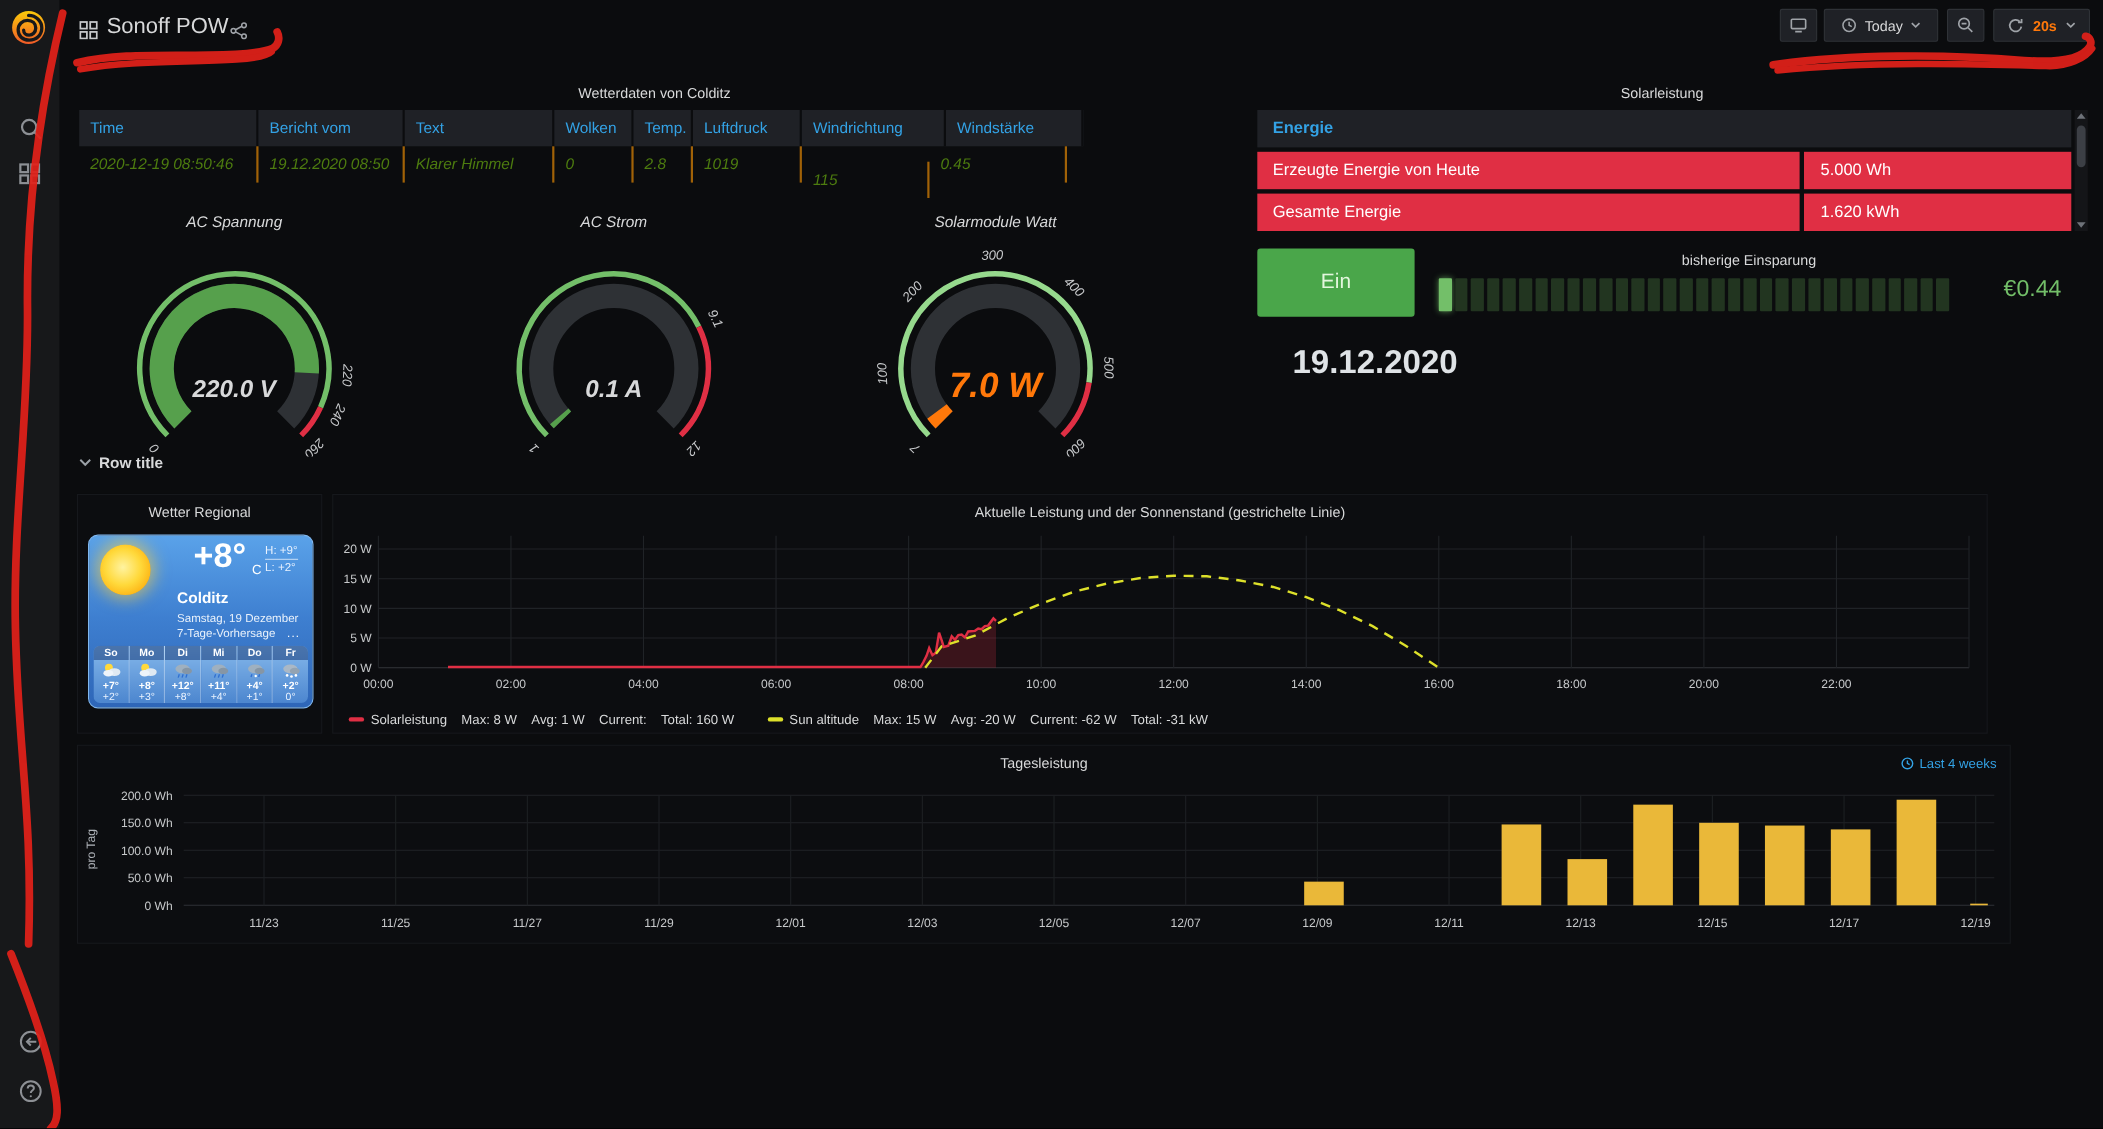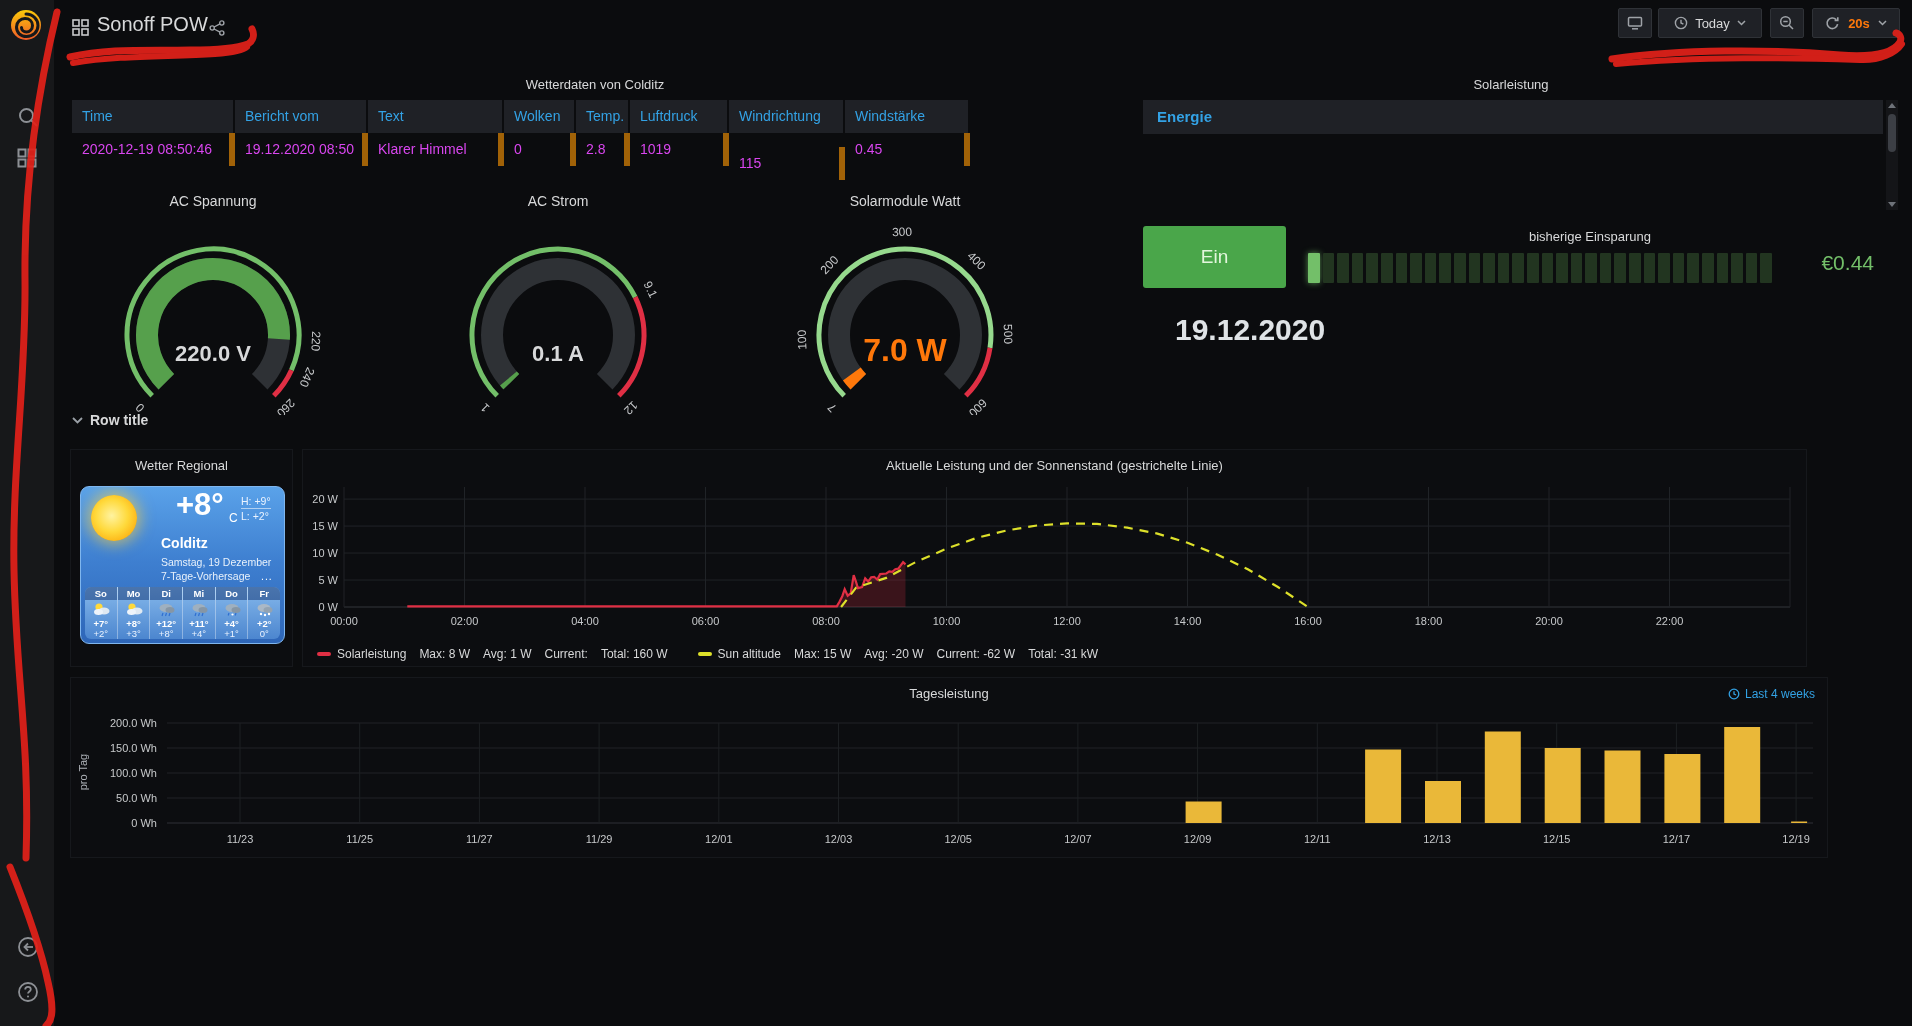--- a/index.html
+++ b/index.html
@@ -18,22 +18,22 @@
           justify-content:center;gap:7px;color:#d8d9da;font-size:13px;cursor:pointer;}
   .navbtn svg{flex:0 0 auto;}
   .orange{color:#ff780a;font-weight:700;}
   
   .ptitle{position:absolute;font-size:13px;font-weight:500;color:#d8d9da;text-align:center;white-space:nowrap;}
   
   .wtable{position:absolute;left:72px;top:100px;}
   .trow{display:flex;}
   .hcell{box-sizing:border-box;height:33px;line-height:33px;background:#1f2126;color:#33a2e5;
          font-size:14px;padding-left:10px;border-right:2px solid #0b0c0e;overflow:hidden;white-space:nowrap;}
-  .dcell{box-sizing:border-box;height:33px;line-height:33px;color:#d946ef;font-size:14px;
-         padding-left:10px;border-right:6px solid #a16207;overflow:hidden;white-space:nowrap;}
+  .dcell{box-sizing:border-box;height:33px;line-height:33px;color:#4d7c0f;font-size:14px;
+         padding-left:10px;border-right:2px solid #a16207;overflow:hidden;white-space:nowrap;font-style:italic;}
   
   .stable{position:absolute;left:1143px;top:100px;width:740px;}
   .sheader{display:flex;height:34px;background:#1f2126;}
   .sheader .h1{width:497px;line-height:34px;padding-left:14px;color:#33a2e5;font-size:15px;font-weight:700;box-sizing:border-box;}
   .sheader .h2{flex:1;line-height:34px;padding-left:15px;color:#33a2e5;font-size:15px;font-weight:700;box-sizing:border-box;}
   .srow{display:flex;height:34px;margin-top:4px;}
   .srow .c1{width:493px;margin-right:4px;background:#e02f44;color:#fff;font-size:15px;line-height:34px;padding-left:14px;box-sizing:border-box;}
   .srow .c2{flex:1;background:#e02f44;color:#fff;font-size:15px;line-height:34px;padding-left:15px;box-sizing:border-box;}
   .sscroll{position:absolute;left:1886px;top:100px;width:12px;height:110px;background:#141518;}
   .sscroll .thumb{position:absolute;left:2px;top:14px;width:8px;height:38px;background:#3c3f45;border-radius:4px;}
@@ -80,21 +80,21 @@
   
   .chart-title{position:absolute;top:8px;left:0;width:100%;text-align:center;font-size:13px;font-weight:500;}
   .legend{position:absolute;left:14px;bottom:5px;display:flex;align-items:center;font-size:12px;color:#d8d9da;white-space:nowrap;}
   .lg-swatch{display:inline-block;width:14px;height:4px;border-radius:2px;margin-right:6px;}
   .legend .stat{margin-left:13px;}
   .legend .lname{font-weight:400;}
   .lg-group{display:flex;align-items:center;margin-right:30px;}
   .bar-link{position:absolute;right:12px;top:9px;display:flex;align-items:center;gap:5px;
             font-size:12px;color:#33a2e5;cursor:pointer;}
   .ylabel-rot{position:absolute;left:-28px;top:88px;font-size:11px;color:#aeb2b8;transform:rotate(-90deg);width:80px;text-align:center;}
-  .gauge-panel{position:absolute;width:220px;height:232px;}
+  .gauge-panel{position:absolute;width:220px;height:232px;font-style:italic;}
   .gauge-title{position:absolute;top:10px;left:0;width:100%;text-align:center;font-size:14px;font-weight:500;color:#d8d9da;}
   svg text{font-family:"Liberation Sans",sans-serif;}
   .annot{position:absolute;left:0;top:0;pointer-events:none;z-index:50;}
 </style>
 </head>
 <body>
 
 <div class="page">
 
   <div class="sidebar">
@@ -195,21 +195,21 @@
 
   <div class="ptitle" style="left:400px;top:77px;width:390px;">Wetterdaten von Colditz</div>
   <div class="wtable">
     <div class="trow" id="wt-head">
         <div class="hcell" style="width: 163px;">Time</div>
         <div class="hcell" style="width: 133px;">Bericht vom</div>
         <div class="hcell" style="width: 136px;">Text</div>
         <div class="hcell" style="width: 72px;">Wolken</div>
         <div class="hcell" style="width: 54px;">Temp.</div>
         <div class="hcell" style="width: 99px;">Luftdruck</div>
-        <div class="hcell" style="width: 116px;">Windrichtung</div>
+        <div class="hcell" style="width: 131px;">Windrichtung</div>
         <div class="hcell" style="width: 125px;">Windstärke</div>
       </div>
     <div id="wt-body">
         <div class="trow">
           <div class="dcell" style="width: 163px;">2020-12-19 08:50:46</div>
           <div class="dcell" style="width: 133px;">19.12.2020 08:50</div>
           <div class="dcell" style="width: 136px;">Klarer Himmel</div>
           <div class="dcell" style="width: 72px;">0</div>
           <div class="dcell" style="width: 54px;">2.8</div>
           <div class="dcell" style="width: 99px;">1019</div>
@@ -268,20 +268,30 @@
           <text x="110" y="146" font-size="32" font-weight="bold" fill="#ff780a" text-anchor="middle">7.0 W</text>
         </svg>
       </div>
   </div>
 
   <div class="ptitle" style="left:1316px;top:77px;width:390px;">Solarleistung</div>
   <div class="stable">
     <div class="sheader">
       <div class="h1">Energie</div>
     </div>
+    <div id="solar-rows">
+        <div class="srow">
+          <div class="c1" style="background: rgb(224, 47, 68);">Erzeugte Energie von Heute</div>
+          <div class="c2" style="background: rgb(224, 47, 68);">5.000 Wh</div>
+        </div>
+        <div class="srow">
+          <div class="c1" style="background: rgb(224, 47, 68);">Gesamte Energie</div>
+          <div class="c2" style="background: rgb(224, 47, 68);">1.620 kWh</div>
+        </div>
+      </div>
   </div>
   <div class="sscroll">
     <div class="sarr" style="top:3px;border-bottom:5px solid #6e7279;"></div>
     <div class="thumb"></div>
     <div class="sarr" style="bottom:3px;border-top:5px solid #6e7279;"></div>
   </div>
 
   <div class="einbtn">
     <span>Ein</span>
   </div>

